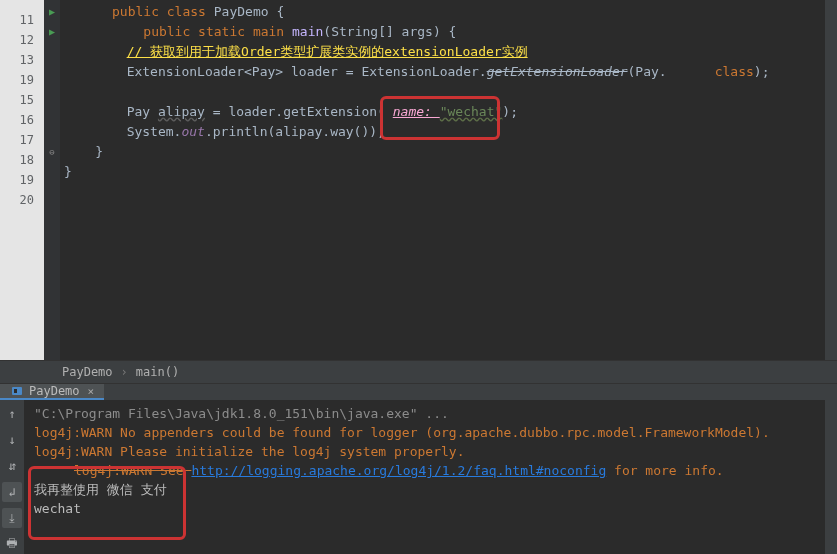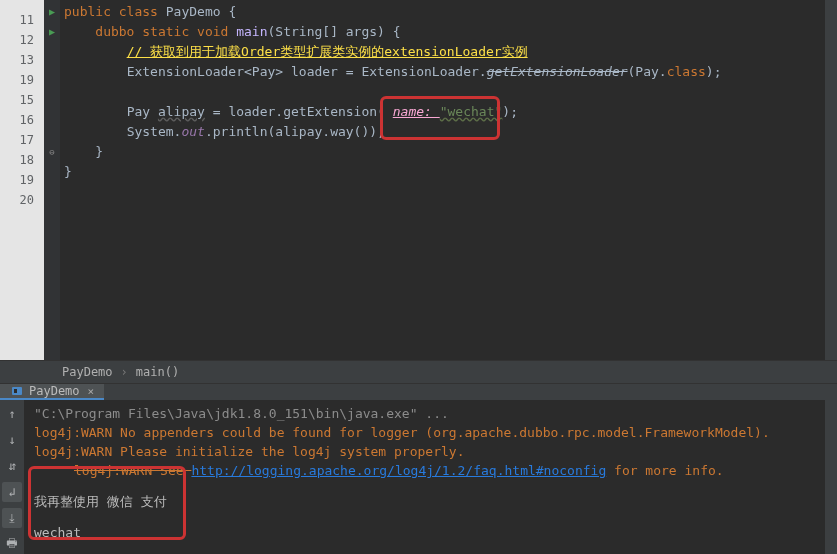--- a/index.html
+++ b/index.html
@@ -53,21 +53,21 @@
     flex: 1;
     padding-top: 2px;
     padding-left: 4px;
     position: relative;
   }
   .code-line {
     height: 20px;
     line-height: 20px;
     white-space: pre;
   }
-  .kw { color: #cc7832; }
+  .kw { color: #cc7832; margin-left: 48px; }
   .cls { color: #a9b7c6; }
   .mth { color: #c4b5fd; }
   .str-u { color: #6a8759; text-decoration: underline wavy #5e7048; }
   .cmt { color: #fde047; text-decoration: underline; }
   .param { color: #f9a8d4; font-style: italic; text-decoration: underline; }
   .static-ref { color: #9876aa; font-style: italic; }
   .struck { text-decoration: line-through; color: #a9b7c6; font-style: italic; }
   .var-u { text-decoration: underline wavy #5e5e5e; }
   .highlight-box1 {
     position: absolute;
@@ -160,21 +160,21 @@
     padding: 4px 10px;
     font-size: 13px;
     line-height: 19px;
     position: relative;
   }
   .out-line { white-space: pre; }
   .out-gray { color: #8c8c8c; }
   .out-warn { color: #cc7832; }
   .out-warn-struck { color: #cc7832; text-decoration: line-through; margin-left: 40px; }
   .out-link { color: #287bde; text-decoration: underline; }
-  .out-std { color: #bbbbbb; margin-top: 12px; }
+  .out-std { color: #bbbbbb; }
   .highlight-box2 {
     position: absolute;
     left: 28px;
     top: 66px;
     width: 158px;
     height: 74px;
     border: 3px solid #cc3333;
     border-radius: 6px;
     pointer-events: none;
   }
@@ -205,21 +205,21 @@
     <div class="gutter-icon">▶</div>
     <div class="gutter-icon"></div>
     <div class="gutter-icon"></div>
     <div class="gutter-icon"></div>
     <div class="gutter-icon"></div>
     <div class="gutter-icon"></div>
     <div class="gutter-icon fold-icon">⊖</div>
   </div>
   <div class="code-area">
     <div class="code-line"><span></span><span class="kw">public class </span><span class="cls">PayDemo </span><span>{</span></div>
-    <div class="code-line"><span>    </span><span class="kw">dubbo static void </span><span class="mth">main</span><span>(String[] args) {</span></div>
+    <div class="code-line"><span>    </span><span class="kw">public static main </span><span class="mth">main</span><span>(String[] args) {</span></div>
     <div class="code-line"><span>        </span><span class="cmt">// 获取到用于加载Order类型扩展类实例的extensionLoader实例</span></div>
     <div class="code-line"><span>        </span><span>ExtensionLoader&lt;Pay&gt; loader = ExtensionLoader.</span><span class="struck">getExtensionLoader</span><span>(Pay.</span><span class="kw">class</span><span>);</span></div>
     <div class="code-line"></div>
     <div class="code-line"><span>        </span><span>Pay </span><span class="var-u">alipay</span><span> = loader.getExtension( </span><span class="param">name: </span><span class="str-u">"wechat"</span><span>);</span></div>
     <div class="code-line"><span>        </span><span>System.</span><span class="static-ref">out</span><span>.println(alipay.way());</span></div>
     <div class="code-line"><span>    </span><span>}</span></div>
     <div class="code-line"><span></span><span>}</span></div>
     <div class="code-line"></div>
     <div class="highlight-box1"></div>
   </div>

